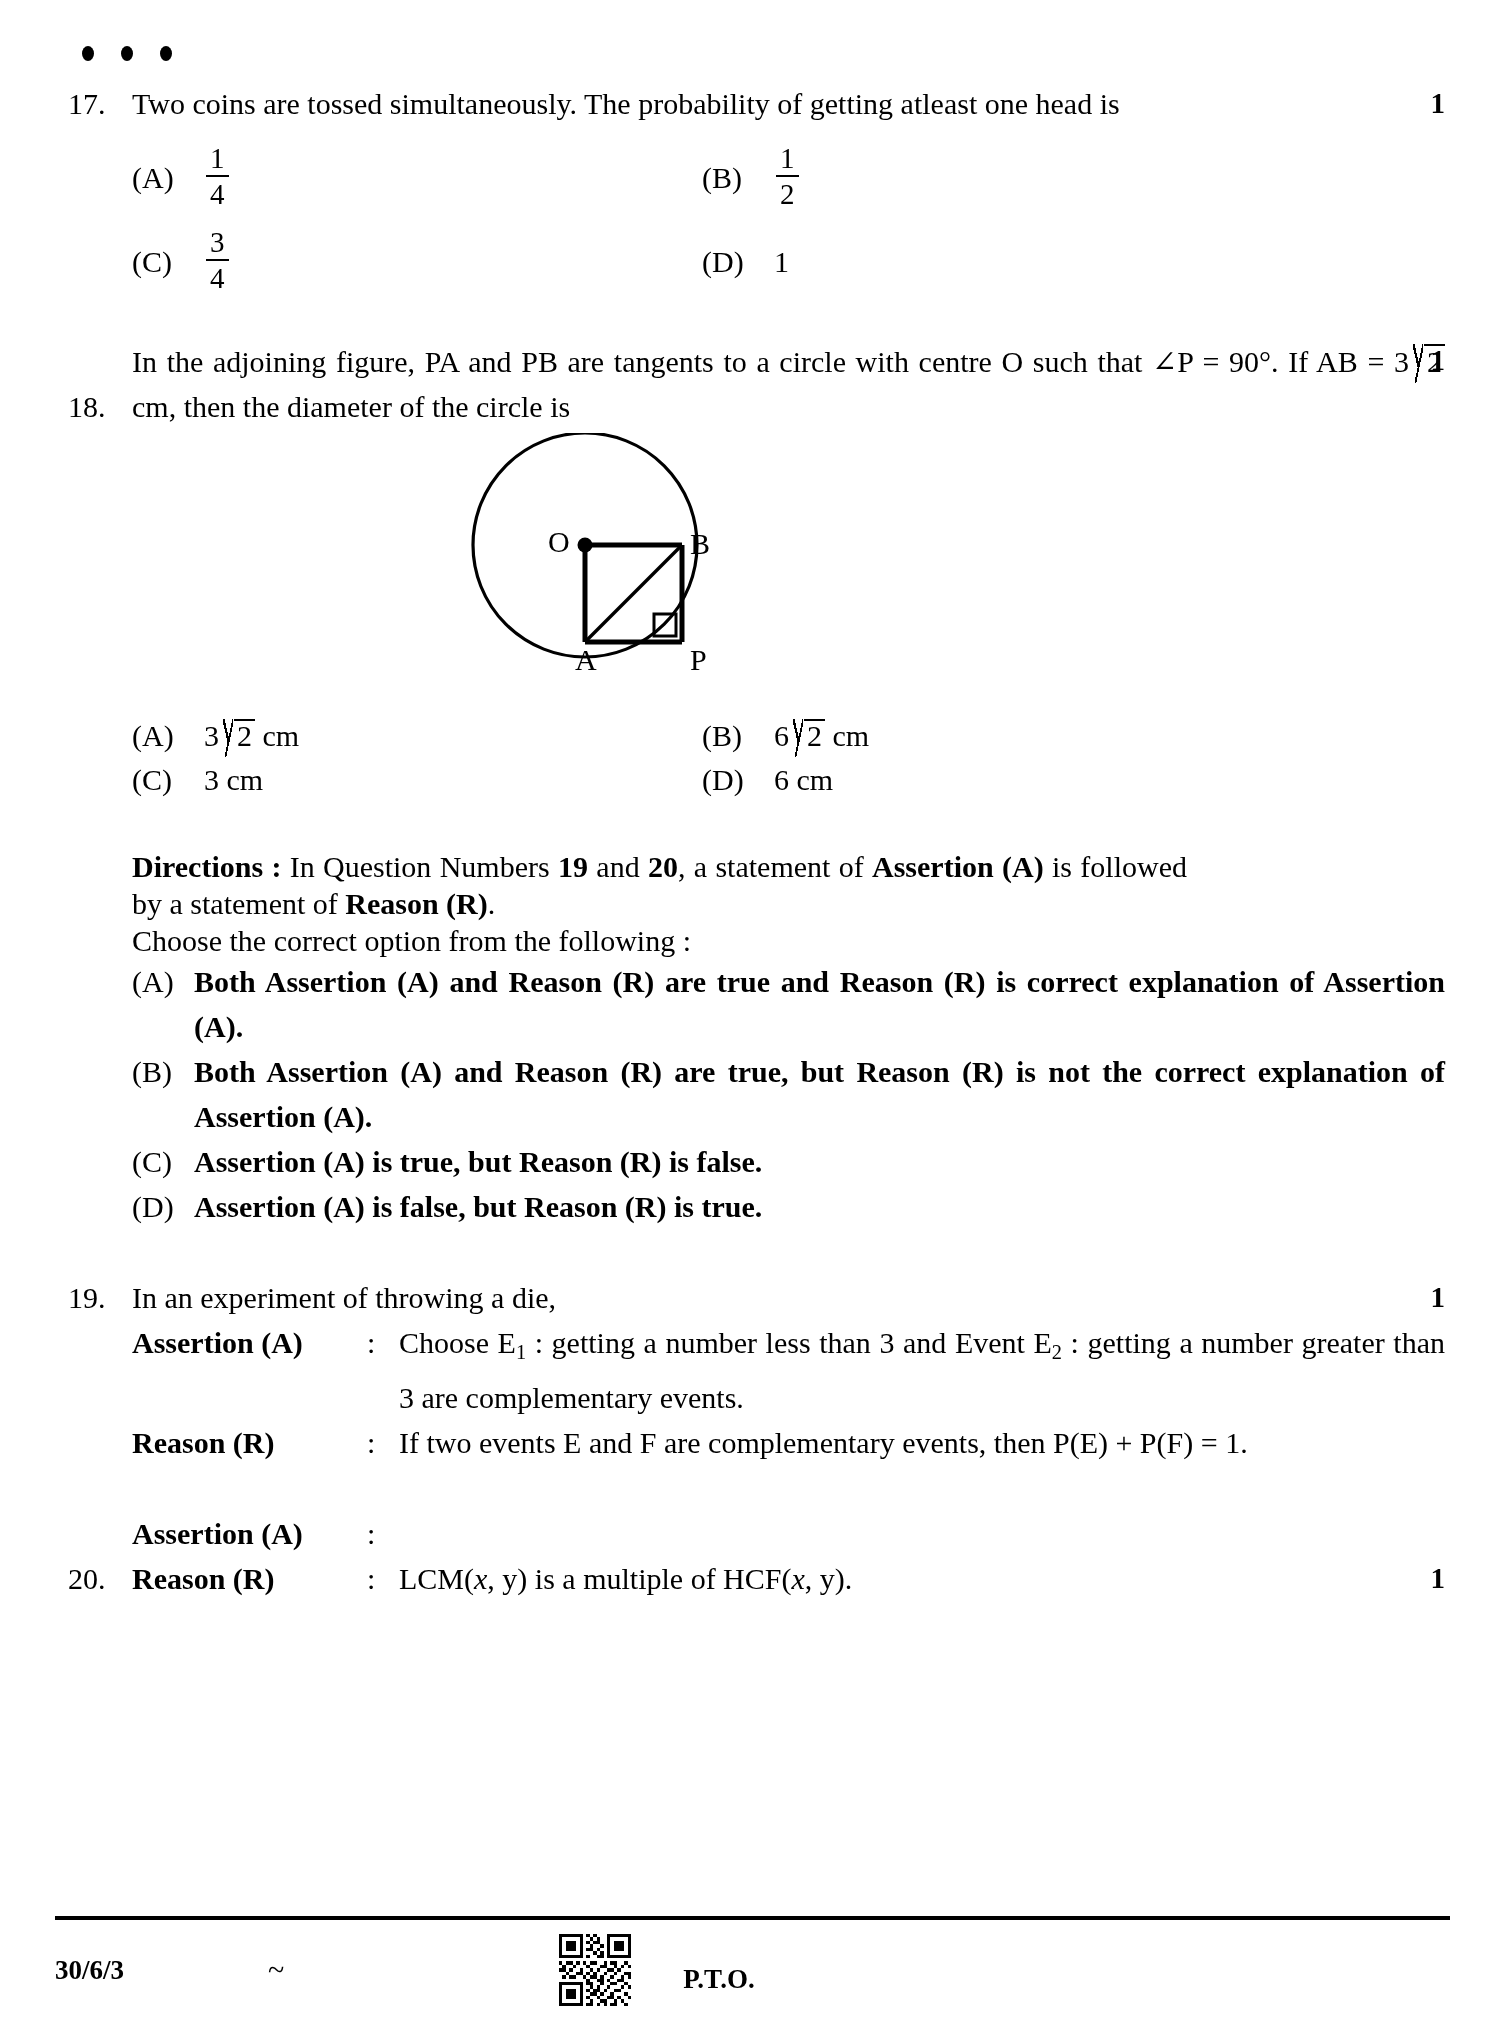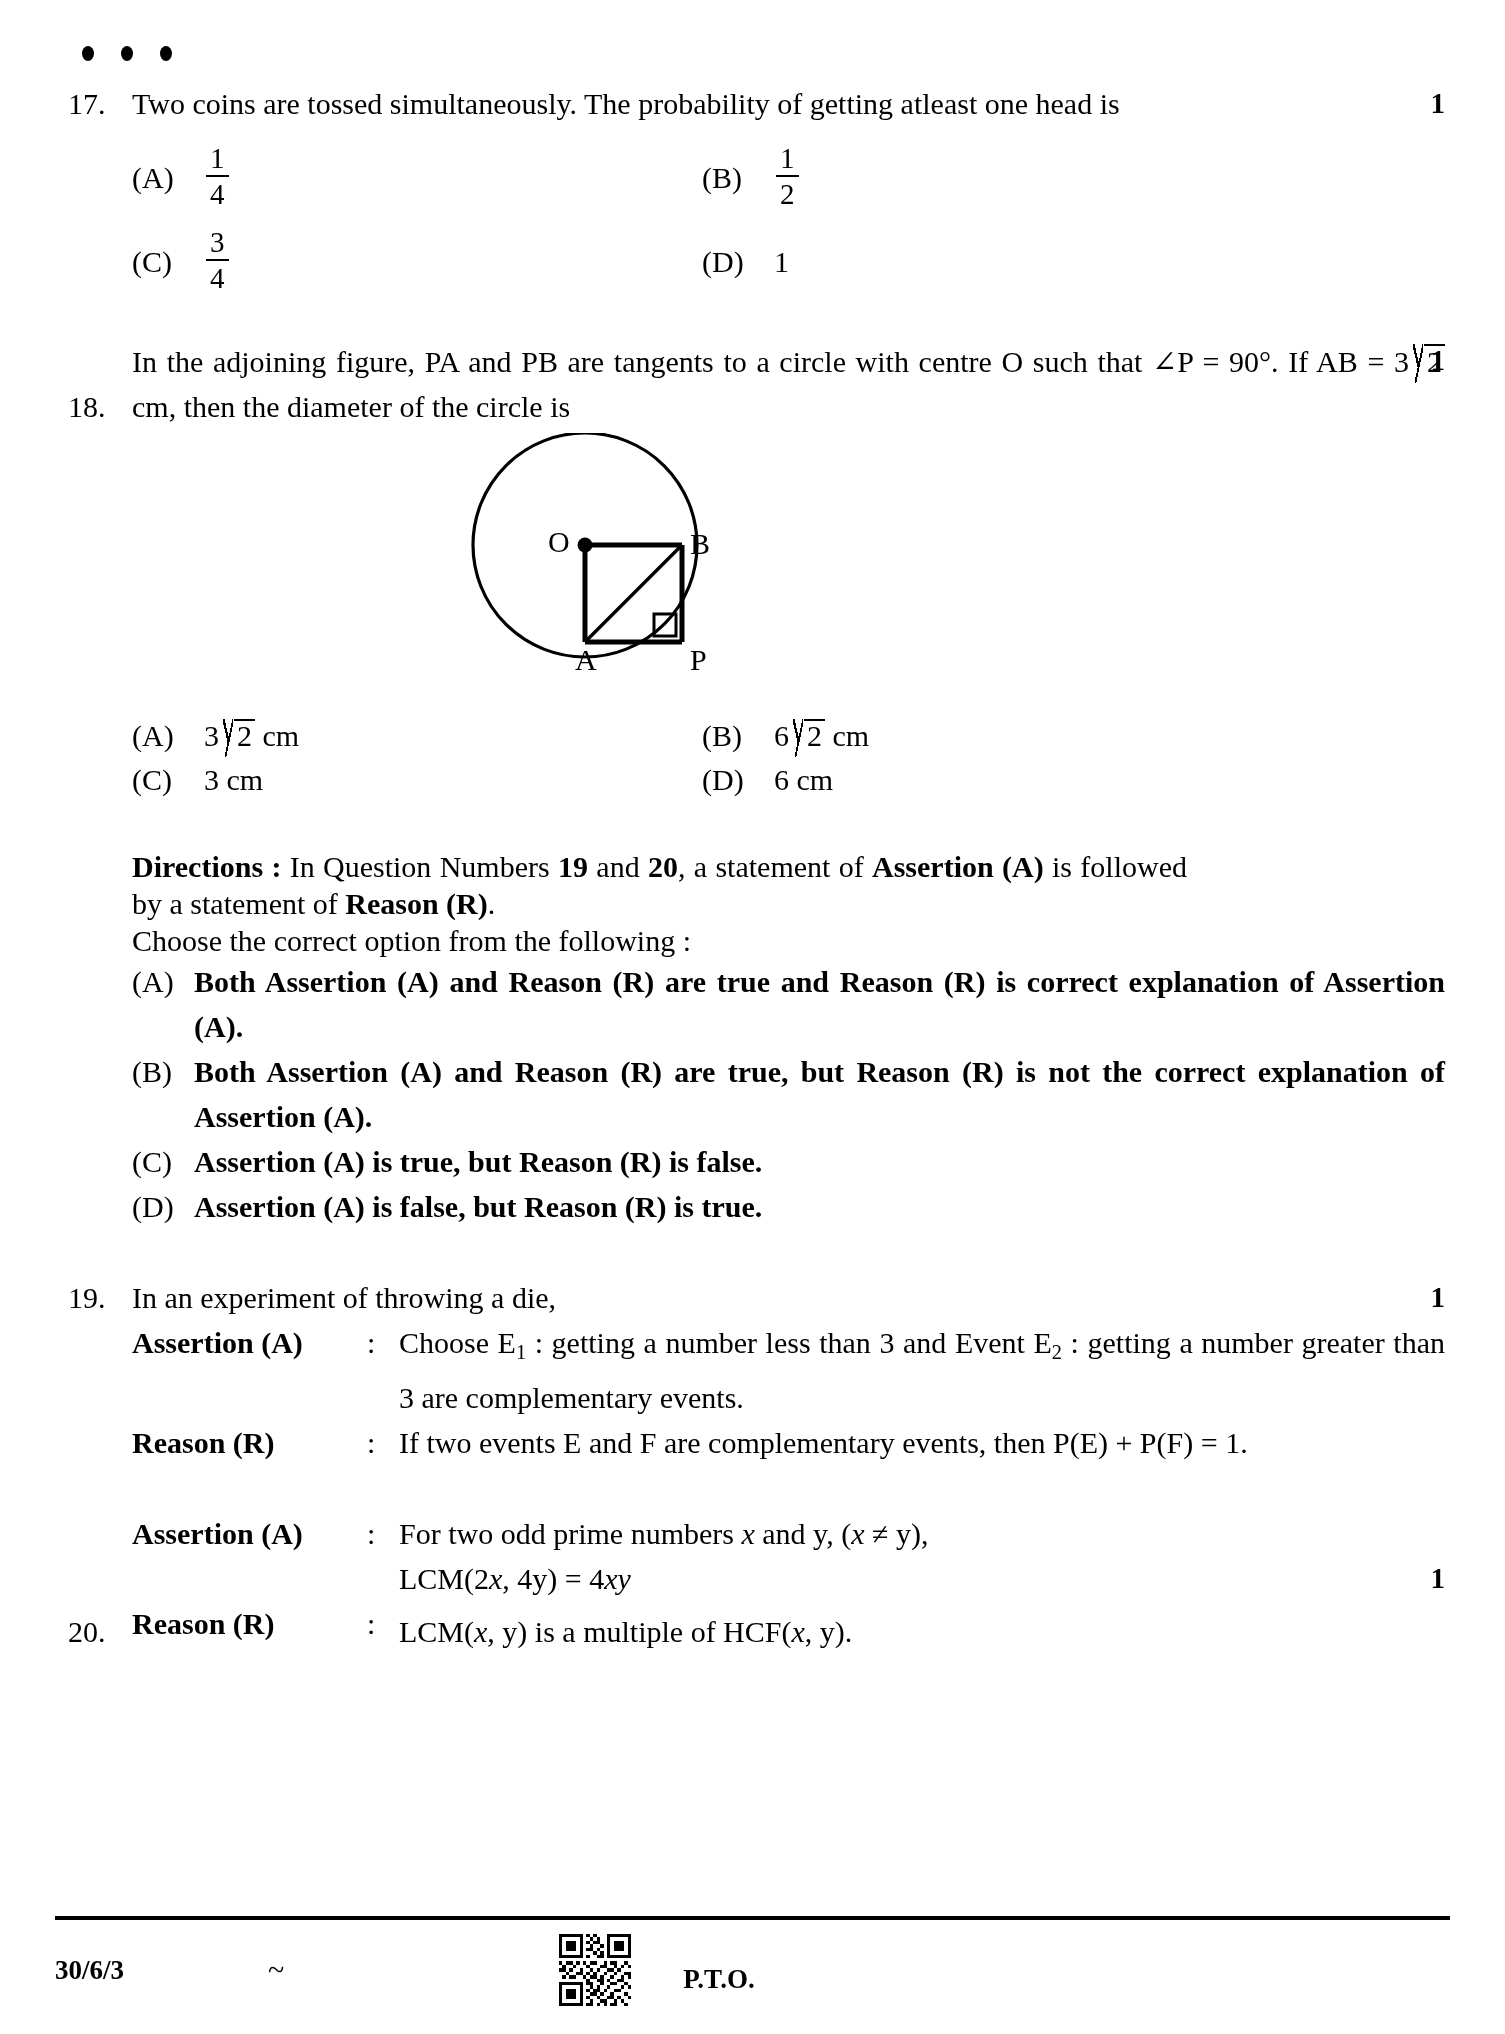--- a/index.html
+++ b/index.html
@@ -209,21 +209,21 @@
   .ar-colon {
     width: 32px;
     flex: 0 0 32px;
   }
   .ar-text {
     flex: 1 1 auto;
     width: 790px;
     text-align: justify;
     text-align-last: left;
   }
-  .ar-text.nojust { text-align: left; margin-top: 8px; }
+  .ar-text.nojust { text-align: left; }
 
   sub {
     font-size: 0.68em;
     vertical-align: -0.28em;
   }
   .ital { font-style: italic; }
   .bold { font-weight: bold; }
 
   
   .footer {
@@ -408,21 +408,20 @@
     </div>
 
     <div class="spacer-46"></div>
 
     <div class="qrow">
       <div class="qnum">20.</div>
       <div class="qbody">
         <div class="ar-row">
           <span class="ar-label">Assertion (A)</span>
           <span class="ar-colon">:</span>
-          <span class="ar-text"><span>For two odd prime numbers </span><span class="ital">x</span><span> and y, (</span><span class="ital">x</span><span> ≠ </span><span>y</span><span>),</span><br><span>LCM(2</span><span class="ital">x</span><span>, 4y) = 4</span><span class="ital">xy</span></span>
         </div>
         <div class="ar-row">
           <span class="ar-label">Reason (R)</span>
           <span class="ar-colon">:</span>
           <span class="ar-text nojust"><span>LCM(</span><span class="ital">x</span><span>, y) is a multiple of HCF(</span><span class="ital">x</span><span>, y).</span></span>
         </div>
       </div>
       <div class="marks" style="top:45px;">1</div>
     </div>
 

